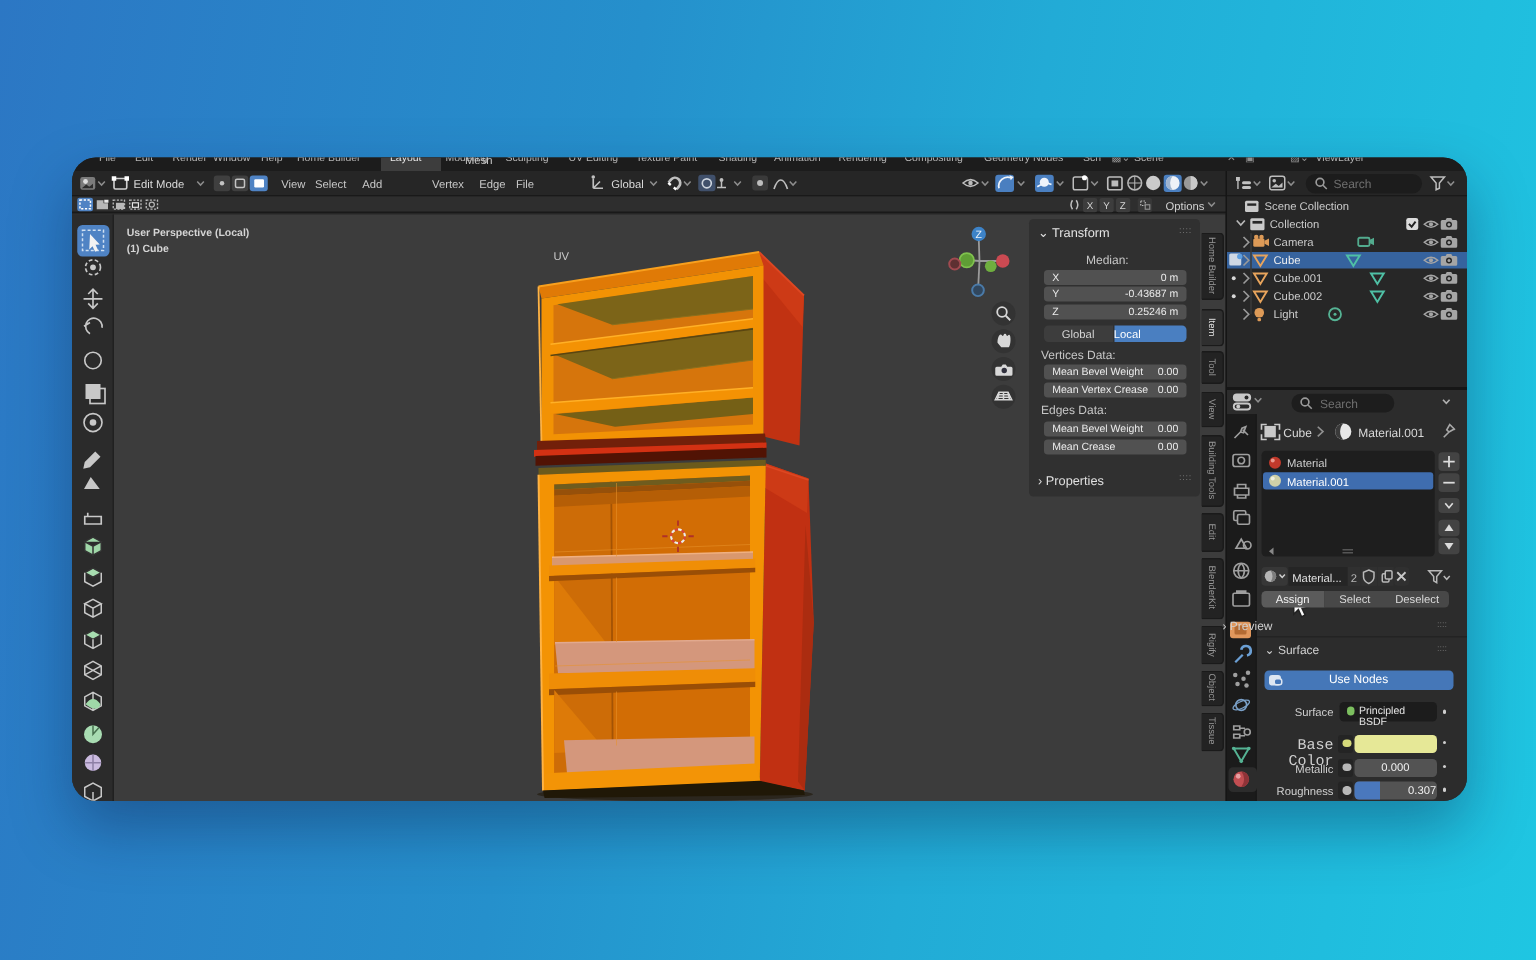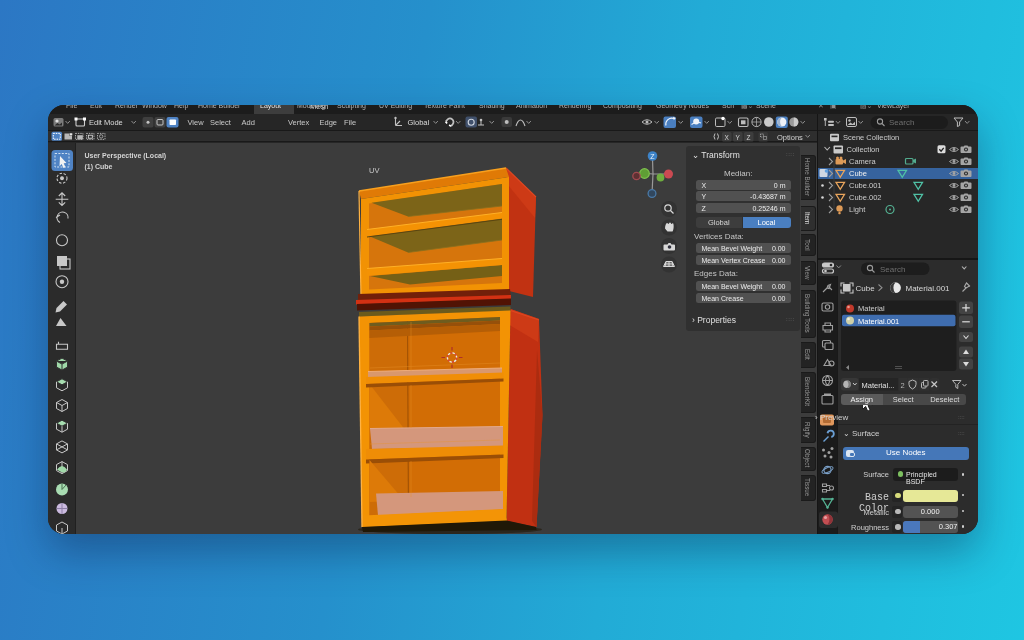--- a/index.html
+++ b/index.html
@@ -342,21 +342,21 @@
       </div>
   <div class="fld" style="left:695.5px;top:191px;width:95px;height:10px;">
         <span class="lab">Y</span>
         <span class="val">-0.43687 m</span>
       </div>
   <div class="fld" style="left:695.5px;top:202.5px;width:95px;height:10px;">
         <span class="lab">Z</span>
         <span class="val">0.25246 m</span>
       </div>
   <div style="left:695.5px;top:216.5px;width:46.5px;height:11px;background:#3d3d3d;border-radius:3px 0 0 3px;color:#d5d5d5;font-size:7.5px;text-align:center;line-height:11px;">Global</div>
-  <div style="left:742.5px;top:216.5px;width:48px;height:11px;background:#4a7fc1;border-radius:0 3px 3px 0;color:#ffffff;font-size:7.5px;text-align:center;line-height:11px;">Local</div>
+  <div style="left:742.5px;top:216.5px;width:48px;height:11px;background:#4a7fc1;border-radius:0 3px 3px 0;color:#ffffff;font-size:7.5px;text-align:left;line-height:11px;">Local</div>
   <span style="left:694px;top:231.5px;color:#c6c6c6;font-size:8px;">Vertices Data:</span>
   <div class="fld" style="left:695.5px;top:242.5px;width:95px;height:10px;">
         <span class="lab">Mean Bevel Weight</span>
         <span class="val">0.00</span>
       </div>
   <div class="fld" style="left:695.5px;top:255px;width:95px;height:10px;">
         <span class="lab">Mean Vertex Crease</span>
         <span class="val">0.00</span>
       </div>
   <span style="left:694px;top:268.5px;color:#c6c6c6;font-size:8px;">Edges Data:</span>

